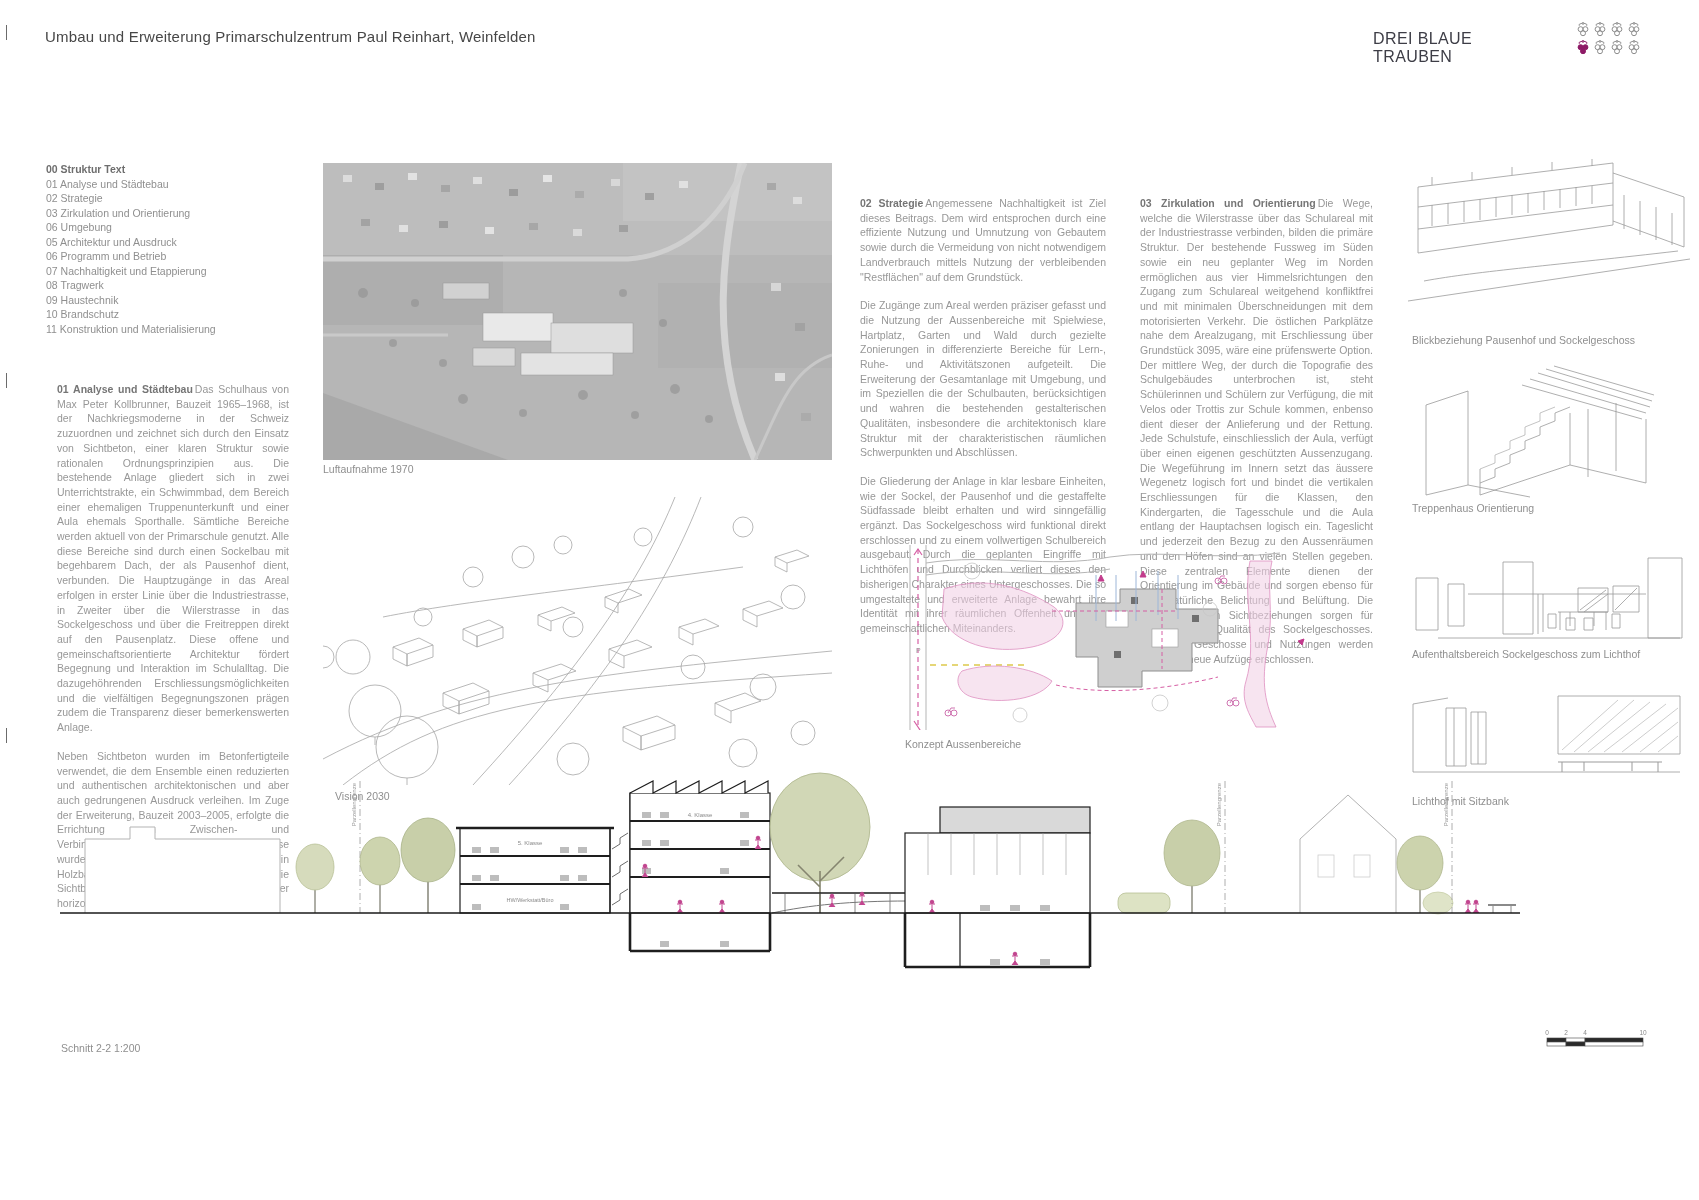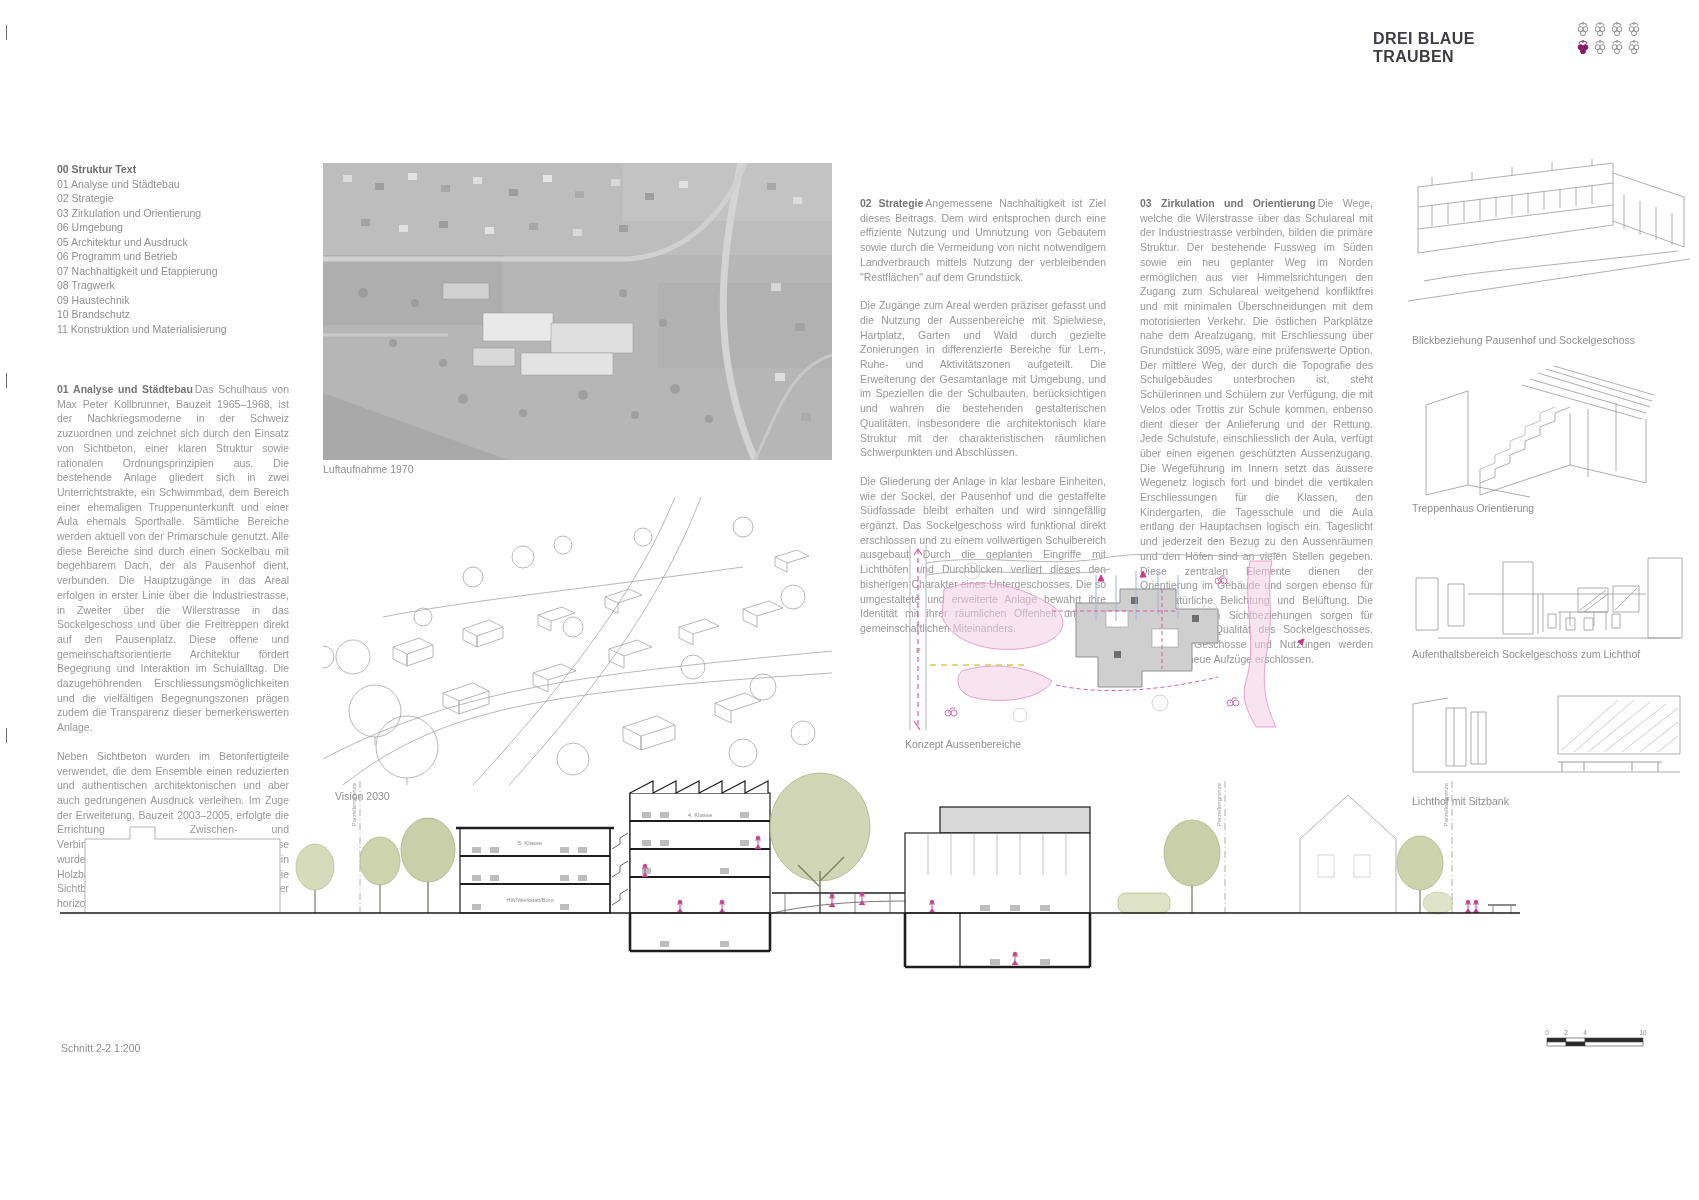--- a/index.html
+++ b/index.html
@@ -1,24 +1,24 @@
 <!DOCTYPE html>
 <html><head>
 <meta charset="utf-8">
 <style>
   html,body{margin:0;padding:0;background:#e8e8e8;}
   .board{position:relative;width:1699px;height:1200px;background:#ffffff;overflow:hidden;
          font-family:"Liberation Sans",sans-serif;color:#979797;}
   .abs{position:absolute;}
   .regmark{position:absolute;left:6px;width:1px;height:15px;background:#6b6b6b;}
   .page-title{left:45px;top:28px;font-size:15px;color:#474747;letter-spacing:.2px;}
-  .brand{left:1373px;top:30px;width:170px;font-size:16px;font-weight:bold;color:#3d3d46;letter-spacing:.4px;}
+  .brand{left:1373px;top:30px;width:170px;font-size:16px;font-weight:normal;color:#3d3d46;letter-spacing:.4px;}
   .grapes{left:1576px;top:21px;width:68px;display:grid;grid-template-columns:repeat(4,17px);grid-auto-rows:18px;}
   .grape svg{display:block}
-  .toc{left:57px;top:162px;width:232px;font-size:10.5px;line-height:14.5px;color:#8f8f8f;}
+  .toc{left:46px;top:162px;width:232px;font-size:10.5px;line-height:14.5px;color:#8f8f8f;}
   .toc .t0{font-weight:bold;color:#6e6e6e;}
   .textcol{font-size:10.5px;line-height:14.7px;text-align:justify;color:#979797;margin-top:34px;}
   .textcol p{margin:0 0 14px 0;}
   .textcol b{color:#757575;margin-right:2px;}
   .col-analyse{left:57px;top:348px;width:232px;}
   .col-strategie{left:860px;top:162px;width:246px;}
   .col-zirkulation{left:1140px;top:162px;width:233px;}
   .caption{font-size:10.5px;color:#8f8f8f;white-space:nowrap;}
   .fig{position:absolute;}
   .fig svg{display:block;}
@@ -27,20 +27,21 @@
 </style>
 </head>
 <body>
 
 <div class="board">
 
   <div class="regmark" style="top:25px"></div>
   <div class="regmark" style="top:373px"></div>
   <div class="regmark" style="top:728px"></div>
 
+  <div class="abs page-title">Umbau und Erweiterung Primarschulzentrum Paul Reinhart, Weinfelden</div>
   <div class="abs brand">DREI BLAUE TRAUBEN</div>
 
   <div class="abs grapes">
 
     <span class="grape">
         <svg width="14" height="16" viewBox="0 0 14 16">
           <g fill="none" stroke="#8d8d8d" stroke-width="1">
             <path d="M7,1 v3 M3.4,3.2 Q7,0.6 10.6,3.2 M3.4,3.2 q-1,1 0.2,1.6 M10.6,3.2 q1,1 -0.2,1.6"></path>
             <circle cx="4.6" cy="8.2" r="2.5"></circle>
             <circle cx="9.4" cy="8.2" r="2.5"></circle>

